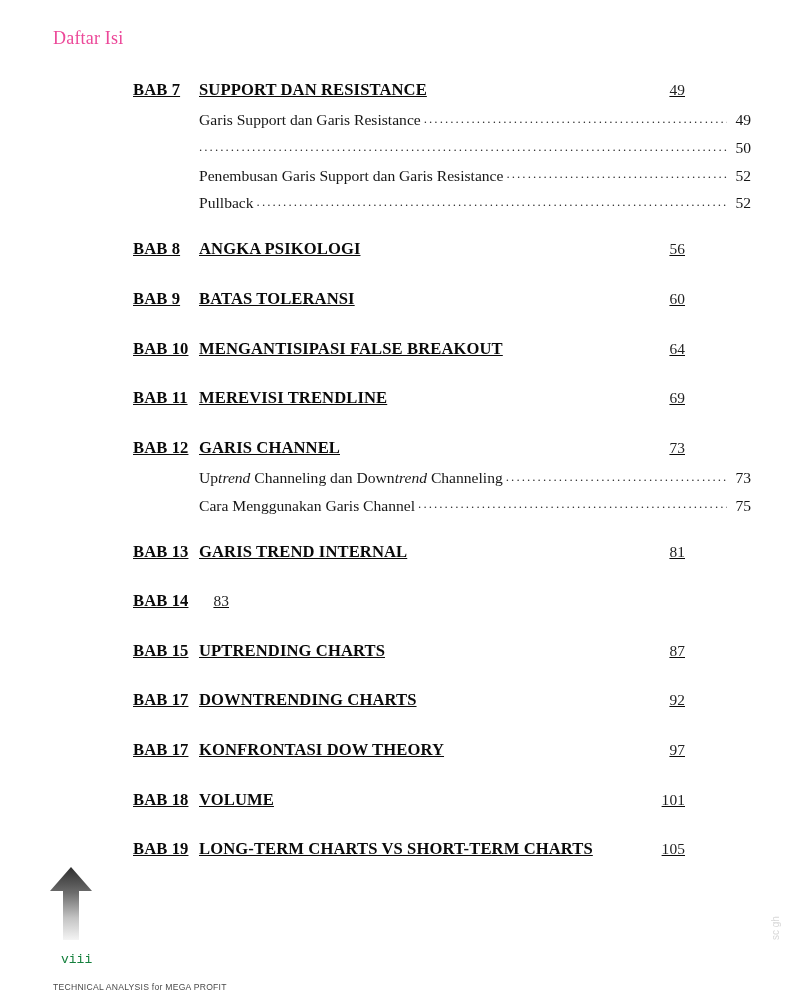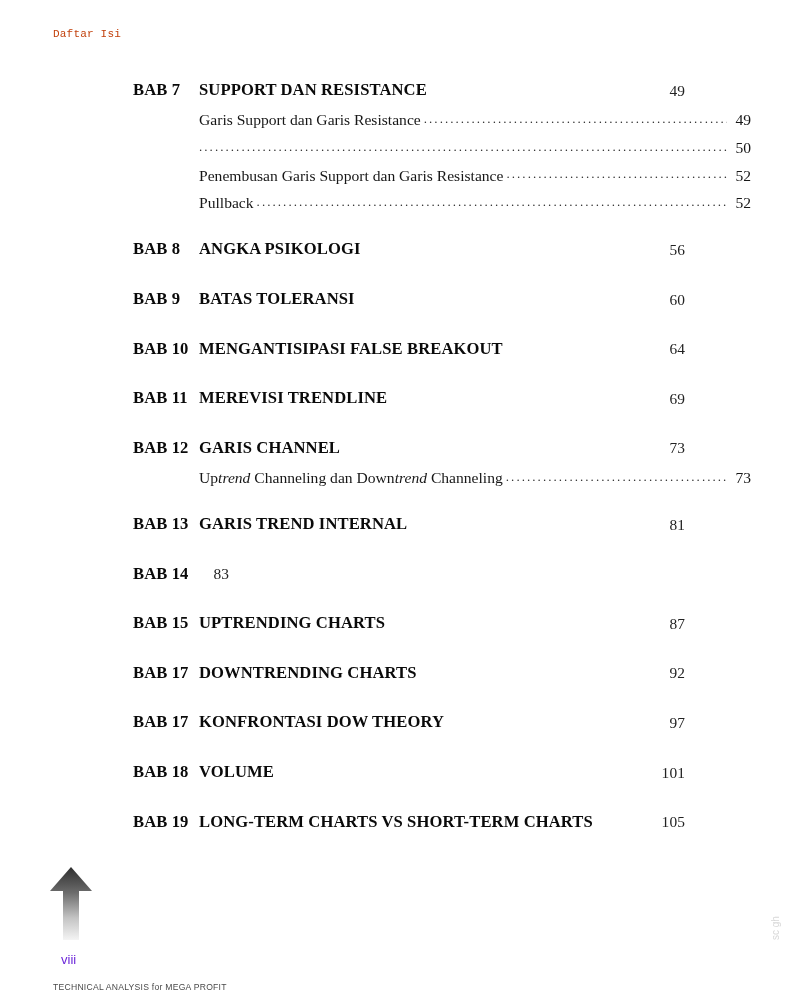--- a/index.html
+++ b/index.html
@@ -13,46 +13,47 @@
     position: relative;
     font-family: "Liberation Serif", serif;
     overflow: hidden;
   }
 
   
   .running-head {
     position: absolute;
     left: 53px;
     top: 28px;
-    font-family: Liberation Mono, monospace;
-    font-size: 11px;
-    color: #c2410c;
+    font-family: Liberation Serif, serif;
+    font-size: 18px;
+    color: #ec4899;
     letter-spacing: 0.2px;
     white-space: nowrap;
   }
 
   
   .toc {
     position: absolute;
     left: 133px;
     top: 82px;
     width: 552px;
   }
 
   .chapter-block { margin-bottom: 0; }
 
   .chapter-row {
     display: flex;
-    align-items: center;
+    align-items: flex-start;
     width: 100%;
     font-weight: bold;
     font-size: 16.6px;
     color: #0a0a0a;
     letter-spacing: 0.1px;
     line-height: 1.0;
+    text-decoration: underline;
   }
   .chapter-label {
     flex: 0 0 66px;
     white-space: nowrap;
   }
   .chapter-title {
     flex: 1 1 auto;
     white-space: nowrap;
     padding-right: 8px;
   }
@@ -124,23 +125,23 @@
     top: 866px;
     width: 44px;
     height: 74px;
   }
   .arrow svg { display: block; }
 
   .folio {
     position: absolute;
     left: 61px;
     top: 952px;
-    font-family: Liberation Sans, sans-serif;
+    font-family: Liberation Mono, monospace;
     font-size: 13px;
-    color: #6d28d9;
+    color: #15803d;
   }
   .footer-title {
     position: absolute;
     left: 53px;
     top: 982px;
     font-family: "Liberation Sans", sans-serif;
     font-size: 8.6px;
     color: #4a4a4a;
     letter-spacing: 0.25px;
     white-space: nowrap;
@@ -231,20 +232,25 @@
       <div class="chapter-row">
         <span class="chapter-label">BAB 12</span>
         <span class="chapter-title">GARIS CHANNEL</span>
         <span class="chapter-page">73</span>
       </div>
       <div class="sub-list">
         <div class="sub-row">
           <span class="sub-text">Up<i>trend</i> Channeling dan Down<i>trend</i> Channeling</span>
           <span class="sub-leader"></span>
           <span class="sub-page">73</span>
+        </div>
+        <div class="sub-row">
+          <span class="sub-text">Cara Menggunakan Garis Channel</span>
+          <span class="sub-leader"></span>
+          <span class="sub-page">75</span>
         </div>
       </div>
     </div>
     <div class="gap-after-sub"></div>
     <div class="chapter-block">
       <div class="chapter-row">
         <span class="chapter-label">BAB 13</span>
         <span class="chapter-title">GARIS TREND INTERNAL</span>
         <span class="chapter-page">81</span>
       </div>

